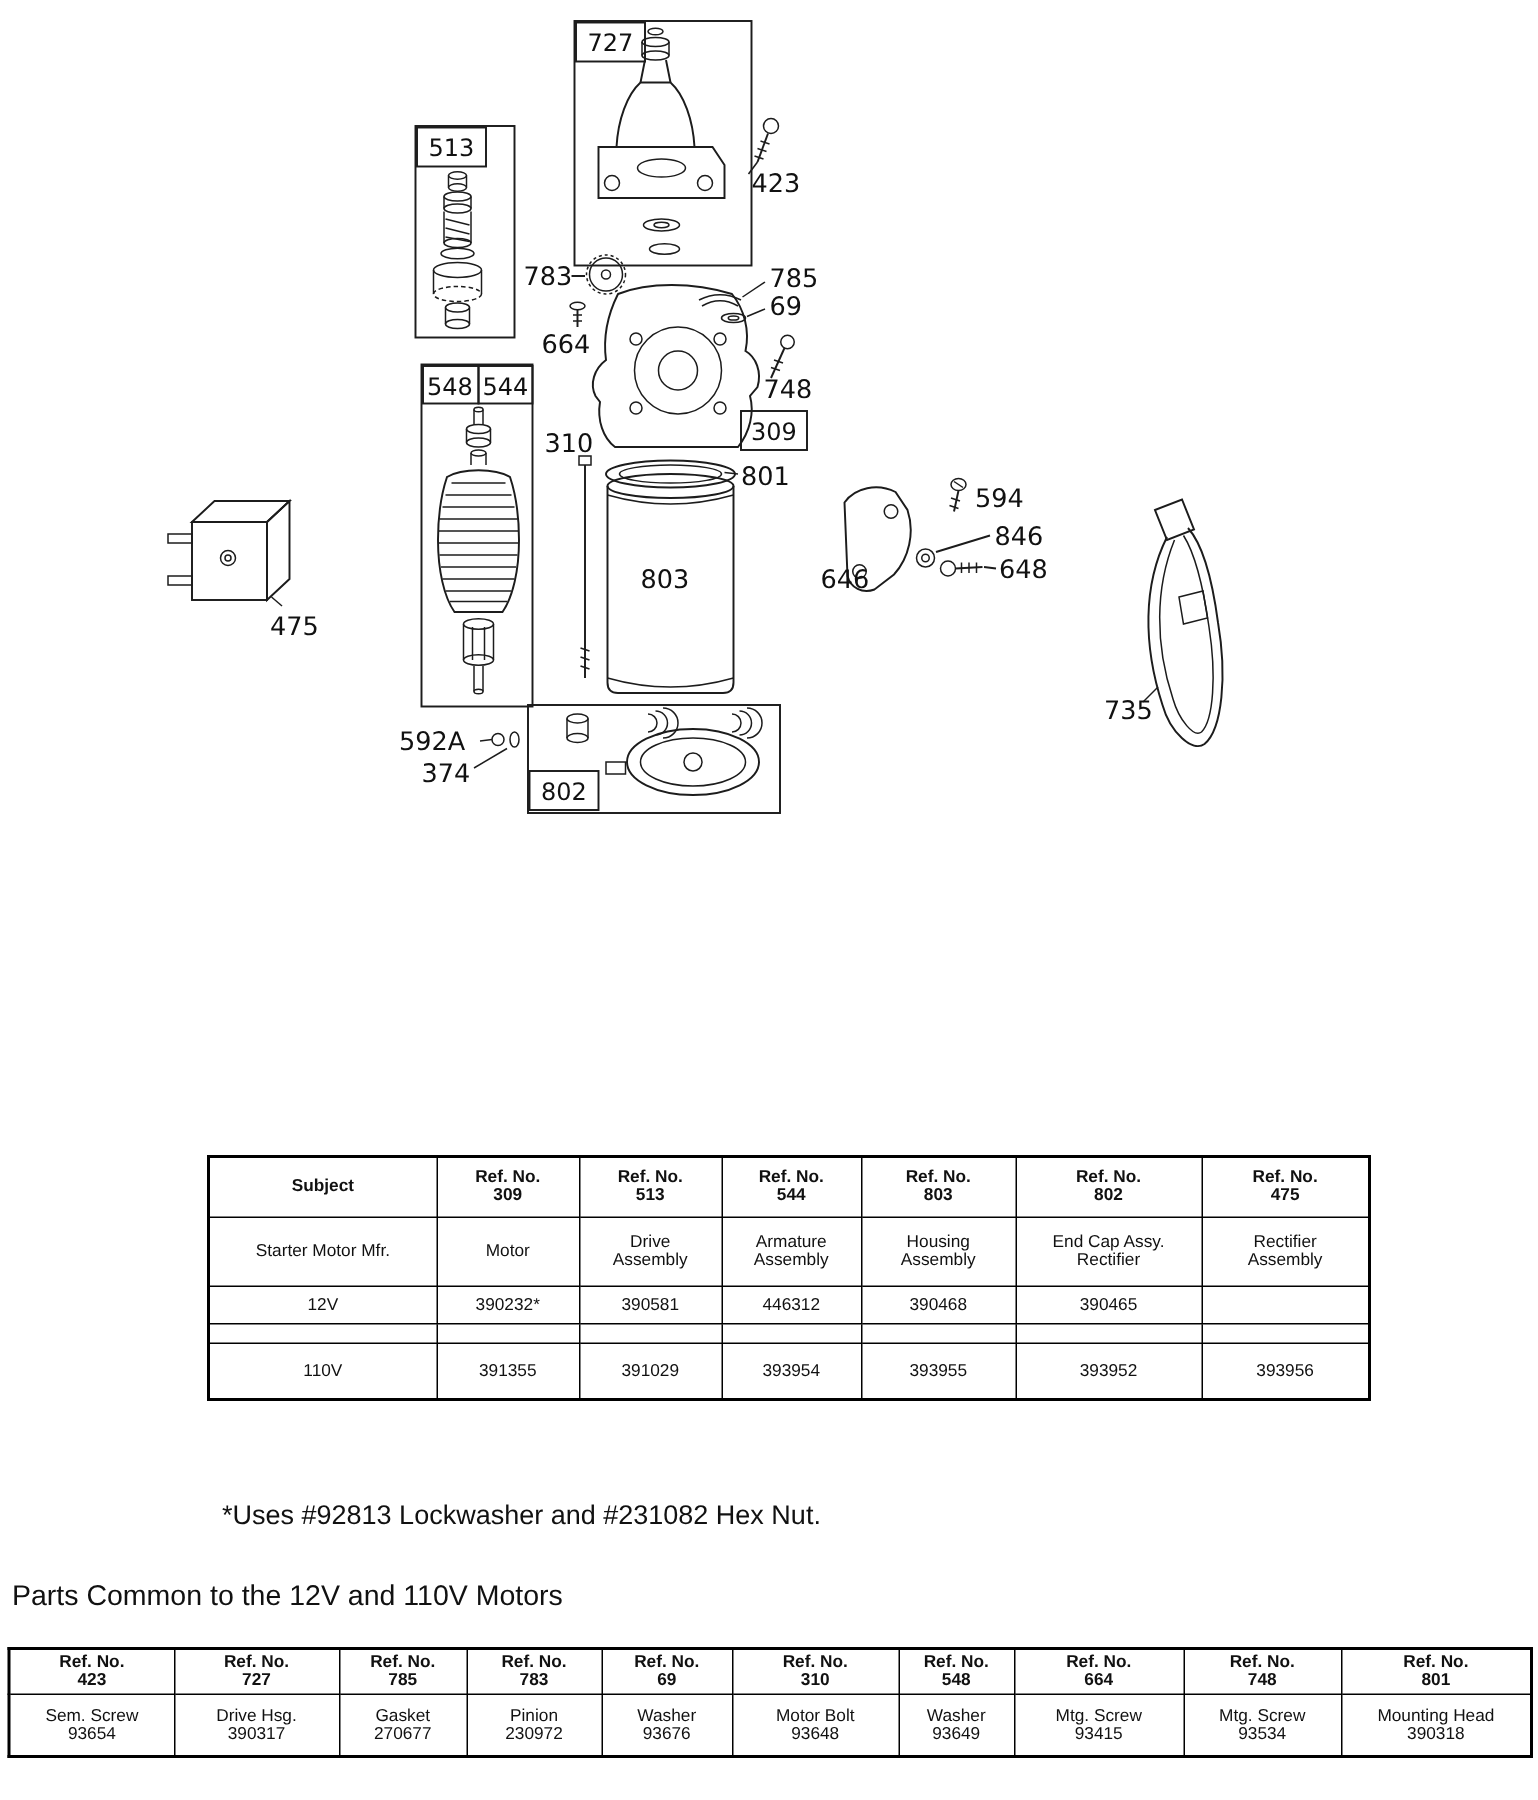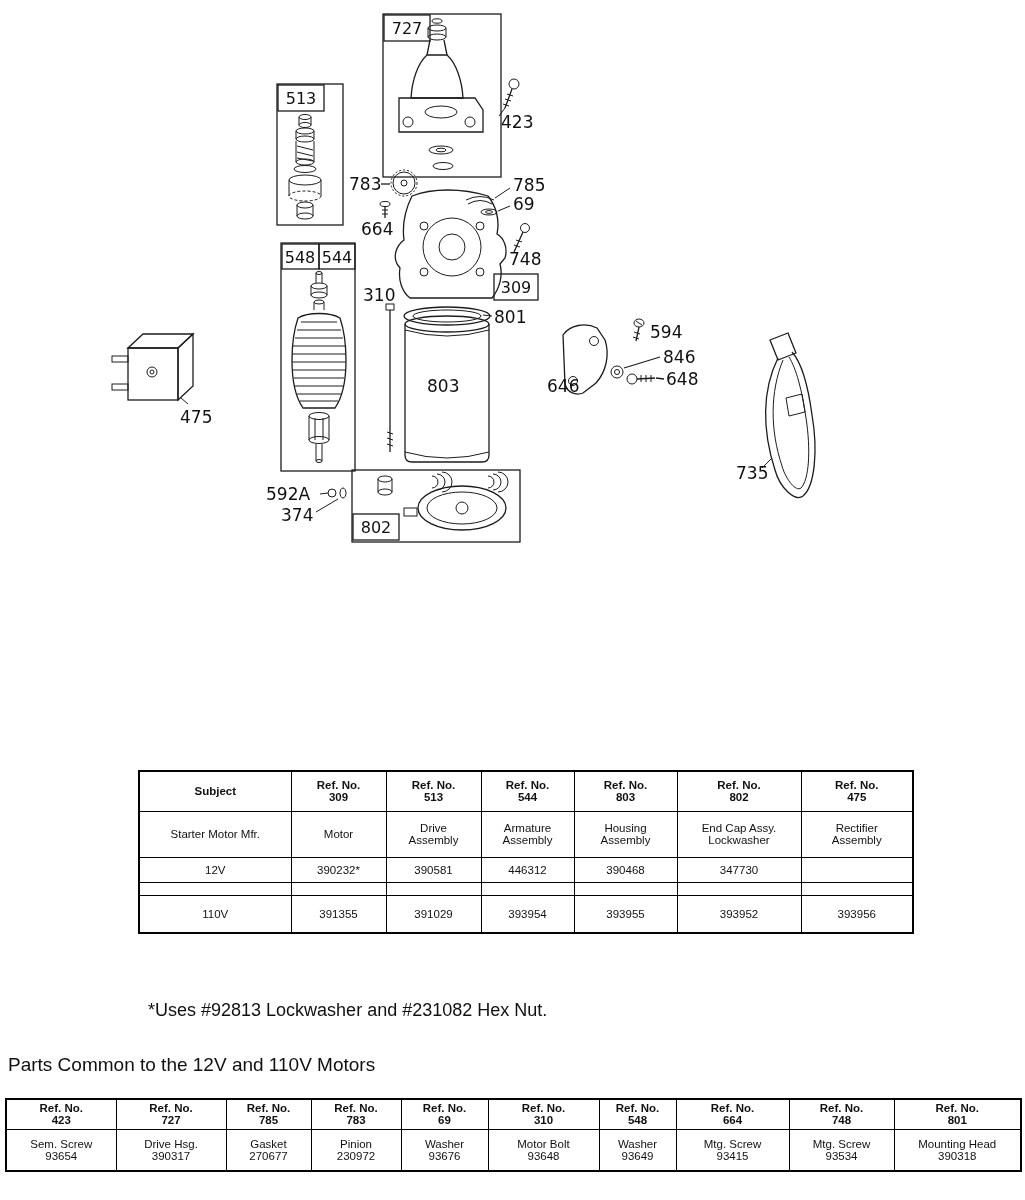--- a/index.html
+++ b/index.html
@@ -336,31 +336,31 @@
   <tr class="r-mfr">
     <td class="pre">Starter Motor Mfr.</td>
     <td class="pre">Motor</td>
     <td class="pre">Drive
 Assembly</td>
     <td class="pre">Armature
 Assembly</td>
     <td class="pre">Housing
 Assembly</td>
     <td class="pre">End Cap Assy.
-Lockwasher</td>
+Rectifier</td>
     <td class="pre">Rectifier
 Assembly</td>
   </tr>
   <tr class="r-12v">
     <td>12V</td>
     <td>390232*</td>
     <td>390581</td>
     <td>446312</td>
     <td>390468</td>
-    <td>347730</td>
+    <td>390465</td>
     <td></td>
   </tr>
   <tr class="r-sp">
     <td></td>
     <td></td>
     <td></td>
     <td></td>
     <td></td>
     <td></td>
     <td></td>

